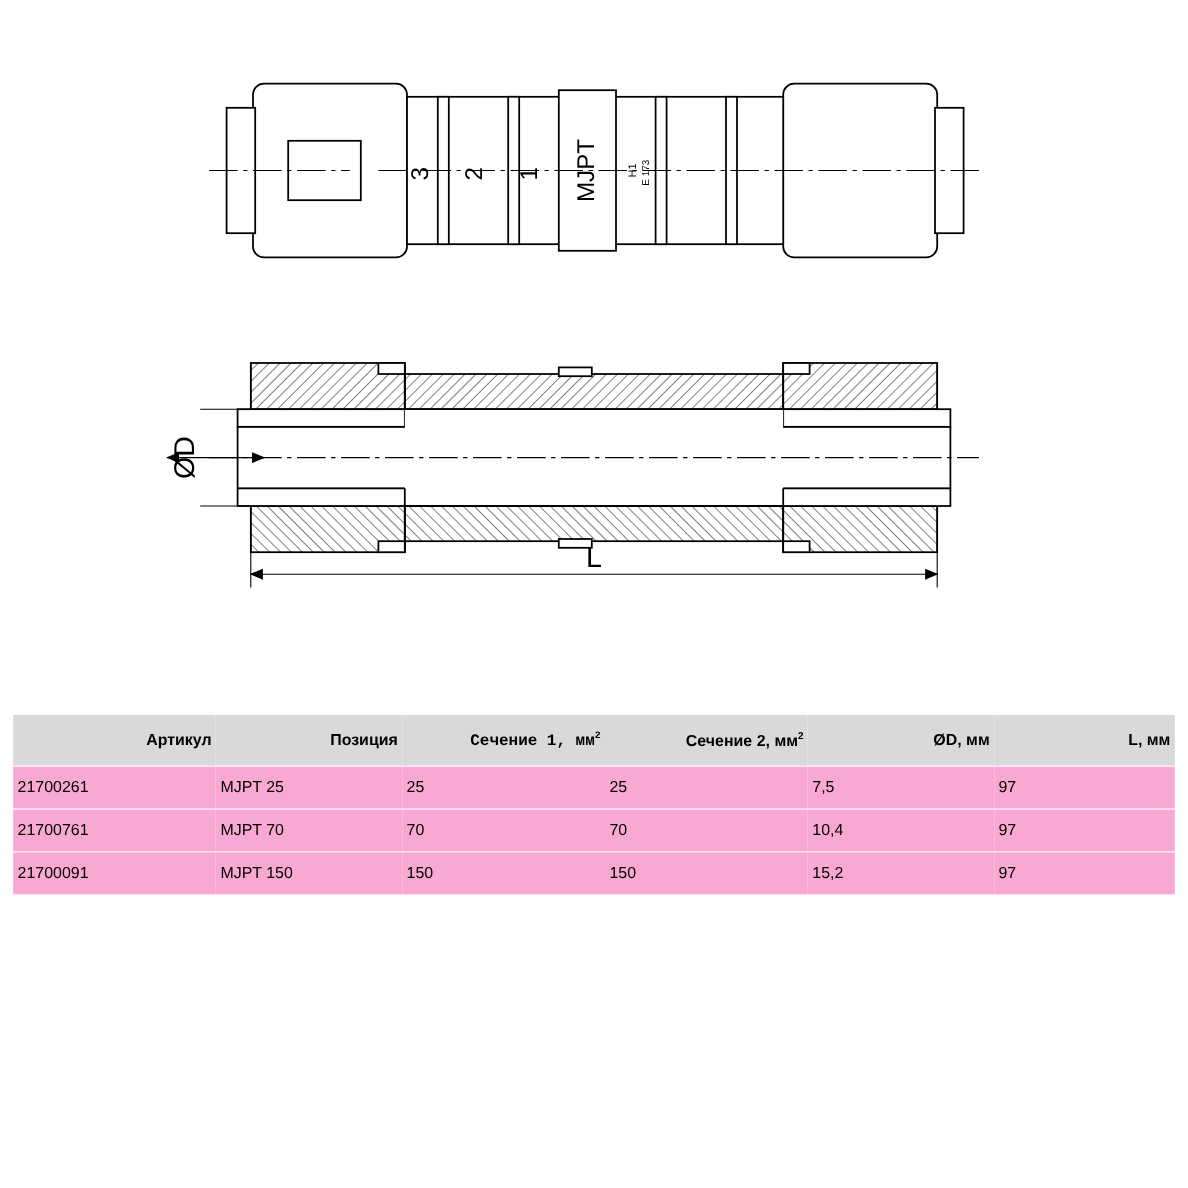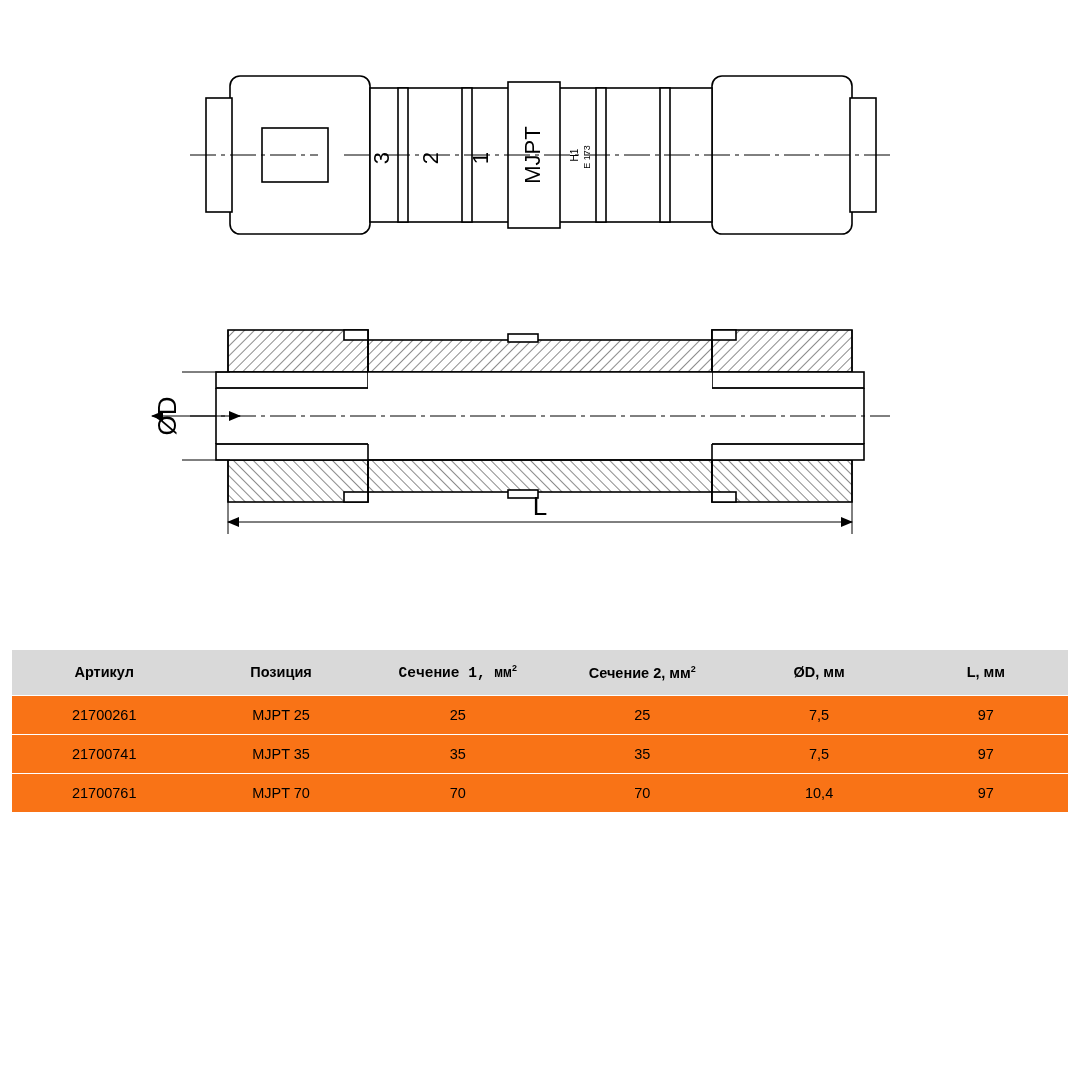--- a/index.html
+++ b/index.html
@@ -37,31 +37,31 @@
     border-collapse: collapse;
     width: 100%;
     table-layout: fixed;
   }
   table.specs thead th {
     background: #d9d9d9;
     font-size: 14.5px;
     font-weight: bold;
     color: #000;
     padding: 14px 4px 14px 4px;
-    text-align: center;
+    text-align: right;
     border: none;
     vertical-align: middle;
   }
   table.specs thead tr {
     border-bottom: 1px solid #ffffff;
   }
   table.specs tbody td {
-    background: #f97316;
+    background: #f9a8d4;
     font-size: 14.5px;
-    text-align: center;
+    text-align: left;
     padding: 11px 4px;
     border-bottom: 1px solid #ffffff;
     vertical-align: middle;
   }
   table.specs tbody td.pos {
     font-weight: normal;
   }
   table.specs tbody tr:last-child td {
     border-bottom: none;
   }
@@ -212,30 +212,30 @@
     <tbody>
       <tr>
         <td>21700261</td>
         <td class="pos">MJPT 25</td>
         <td>25</td>
         <td>25</td>
         <td>7,5</td>
         <td>97</td>
       </tr>
       <tr>
-        <td>21700741</td>
-        <td class="pos">MJPT 35</td>
-        <td>35</td>
-        <td>35</td>
-        <td>7,5</td>
-        <td>97</td>
-      </tr>
-      <tr>
         <td>21700761</td>
         <td class="pos">MJPT 70</td>
         <td>70</td>
         <td>70</td>
         <td>10,4</td>
         <td>97</td>
       </tr>
+      <tr>
+        <td>21700091</td>
+        <td class="pos">MJPT 150</td>
+        <td>150</td>
+        <td>150</td>
+        <td>15,2</td>
+        <td>97</td>
+      </tr>
     </tbody>
   </table>
 </div>
 
 </body></html>

